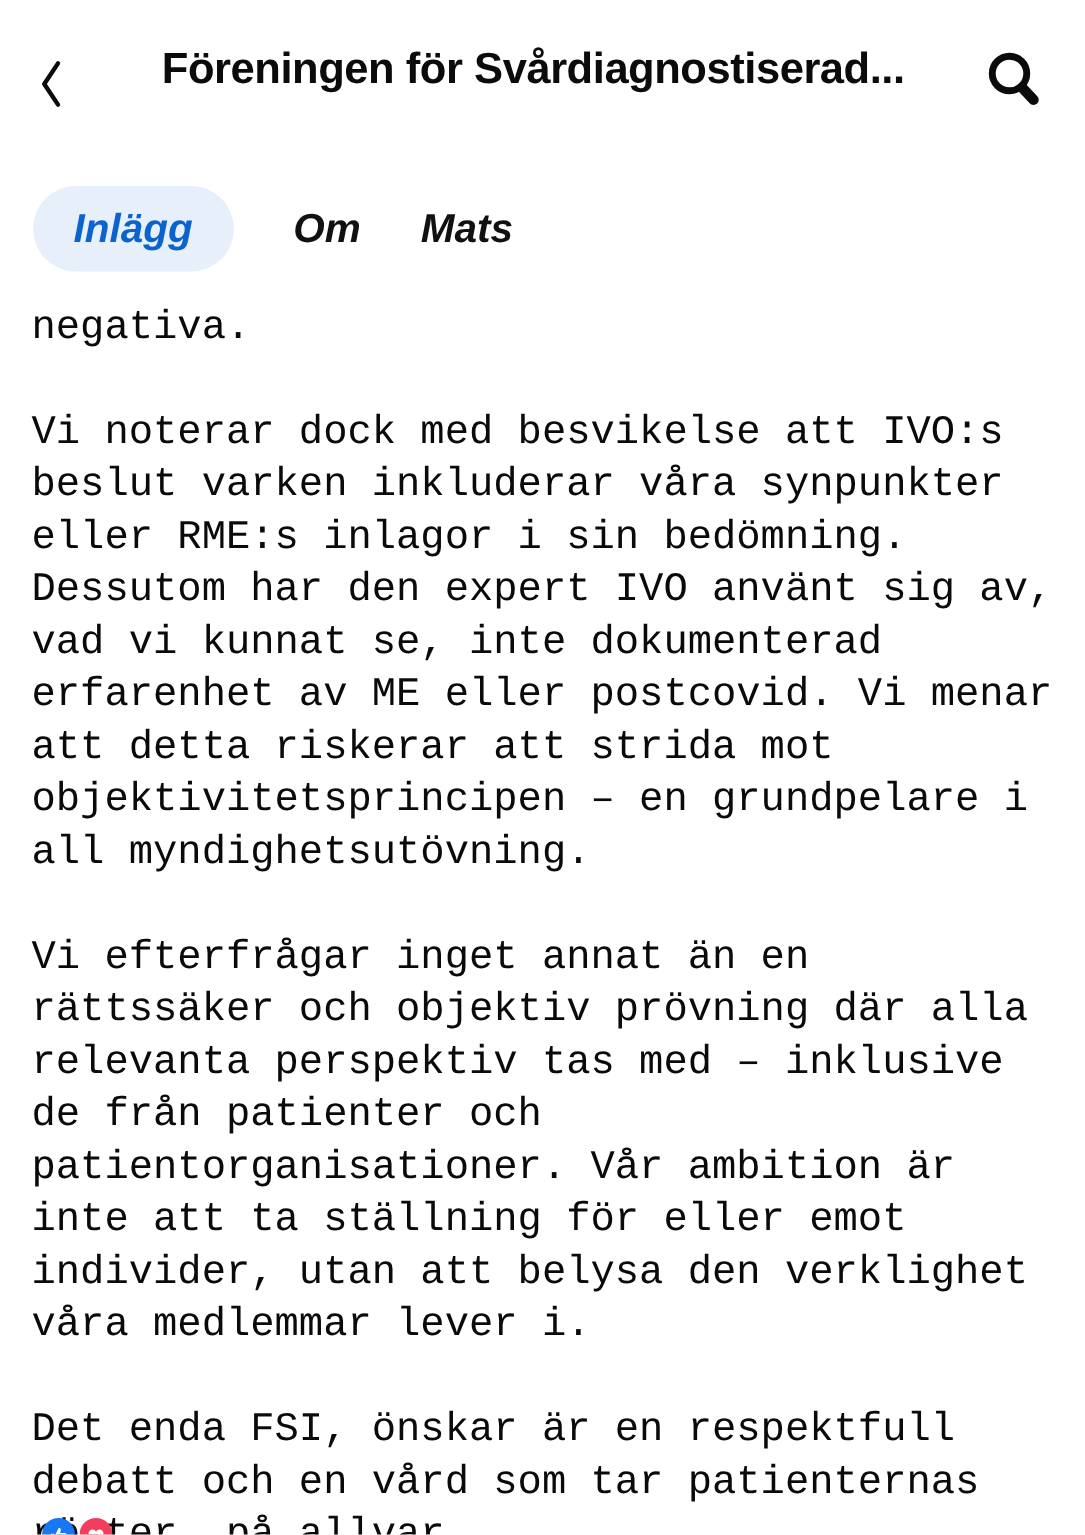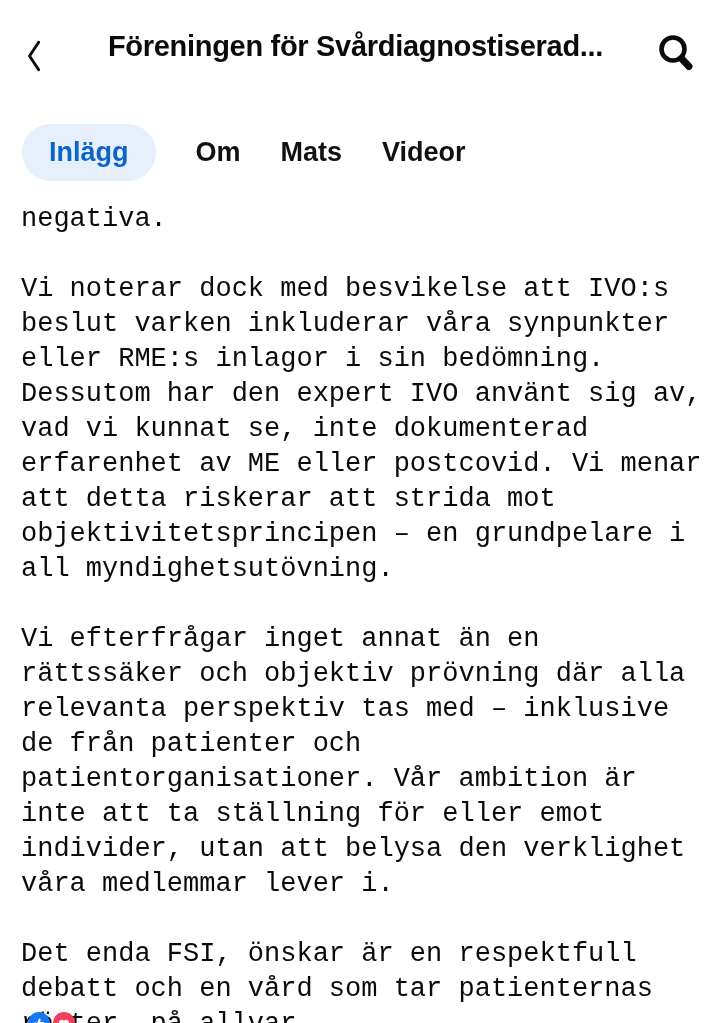--- a/index.html
+++ b/index.html
@@ -29,21 +29,21 @@
   .search-btn svg { width: 46px; height: 46px; }
 
   
   .tabs {
     display: flex; align-items: center;
     padding: 38px 22px 0 22px;
     gap: 40px;
   }
   .tab {
     font-size: 27px; font-weight: 700; color: #111;
-    padding: 13px 0; cursor: pointer; white-space: nowrap;
+    padding: 13px 0; cursor: pointer; white-space: nowrap; font-style: italic;
   }
   .tab.active {
     background: #e7f0fa; color: #0b63ce;
     padding: 13px 27px; border-radius: 32px;
   }
 
   
   .post {
     padding: 21px 21px 0 21px;
     font-size: 27px; line-height: 35px;
@@ -80,21 +80,20 @@
         <line x1="28.5" y1="28.5" x2="36" y2="36.5" stroke="#0b0b0b" stroke-width="7" stroke-linecap="round"></line>
       </svg>
     </span>
   </div>
 </div>
 
 <div class="tabs">
   <div class="tab active">Inlägg</div>
   <div class="tab">Om</div>
   <div class="tab">Mats</div>
-  <div class="tab">Videor</div>
 </div>
 
 <div class="post">
   <p>negativa.</p>
   <p>Vi noterar dock med besvikelse att IVO:s beslut varken inkluderar våra synpunkter eller RME:s inlagor i sin bedömning. Dessutom har den expert IVO använt sig av, vad vi kunnat se, inte dokumenterad erfarenhet av ME eller postcovid. Vi menar att detta riskerar att strida mot objektivitetsprincipen – en grundpelare i all myndighetsutövning.</p>
   <p>Vi efterfrågar inget annat än en rättssäker och objektiv prövning där alla relevanta perspektiv tas med – inklusive de från patienter och patientorganisationer. Vår ambition är inte att ta ställning för eller emot individer, utan att belysa den verklighet våra medlemmar lever i.</p>
   <p>Det enda FSI, önskar är en respektfull debatt och en vård som tar patienternas röster  på allvar.</p>
   <p class="signature"><span>Mats Lindström</span><br><br></p>
 </div>
 

